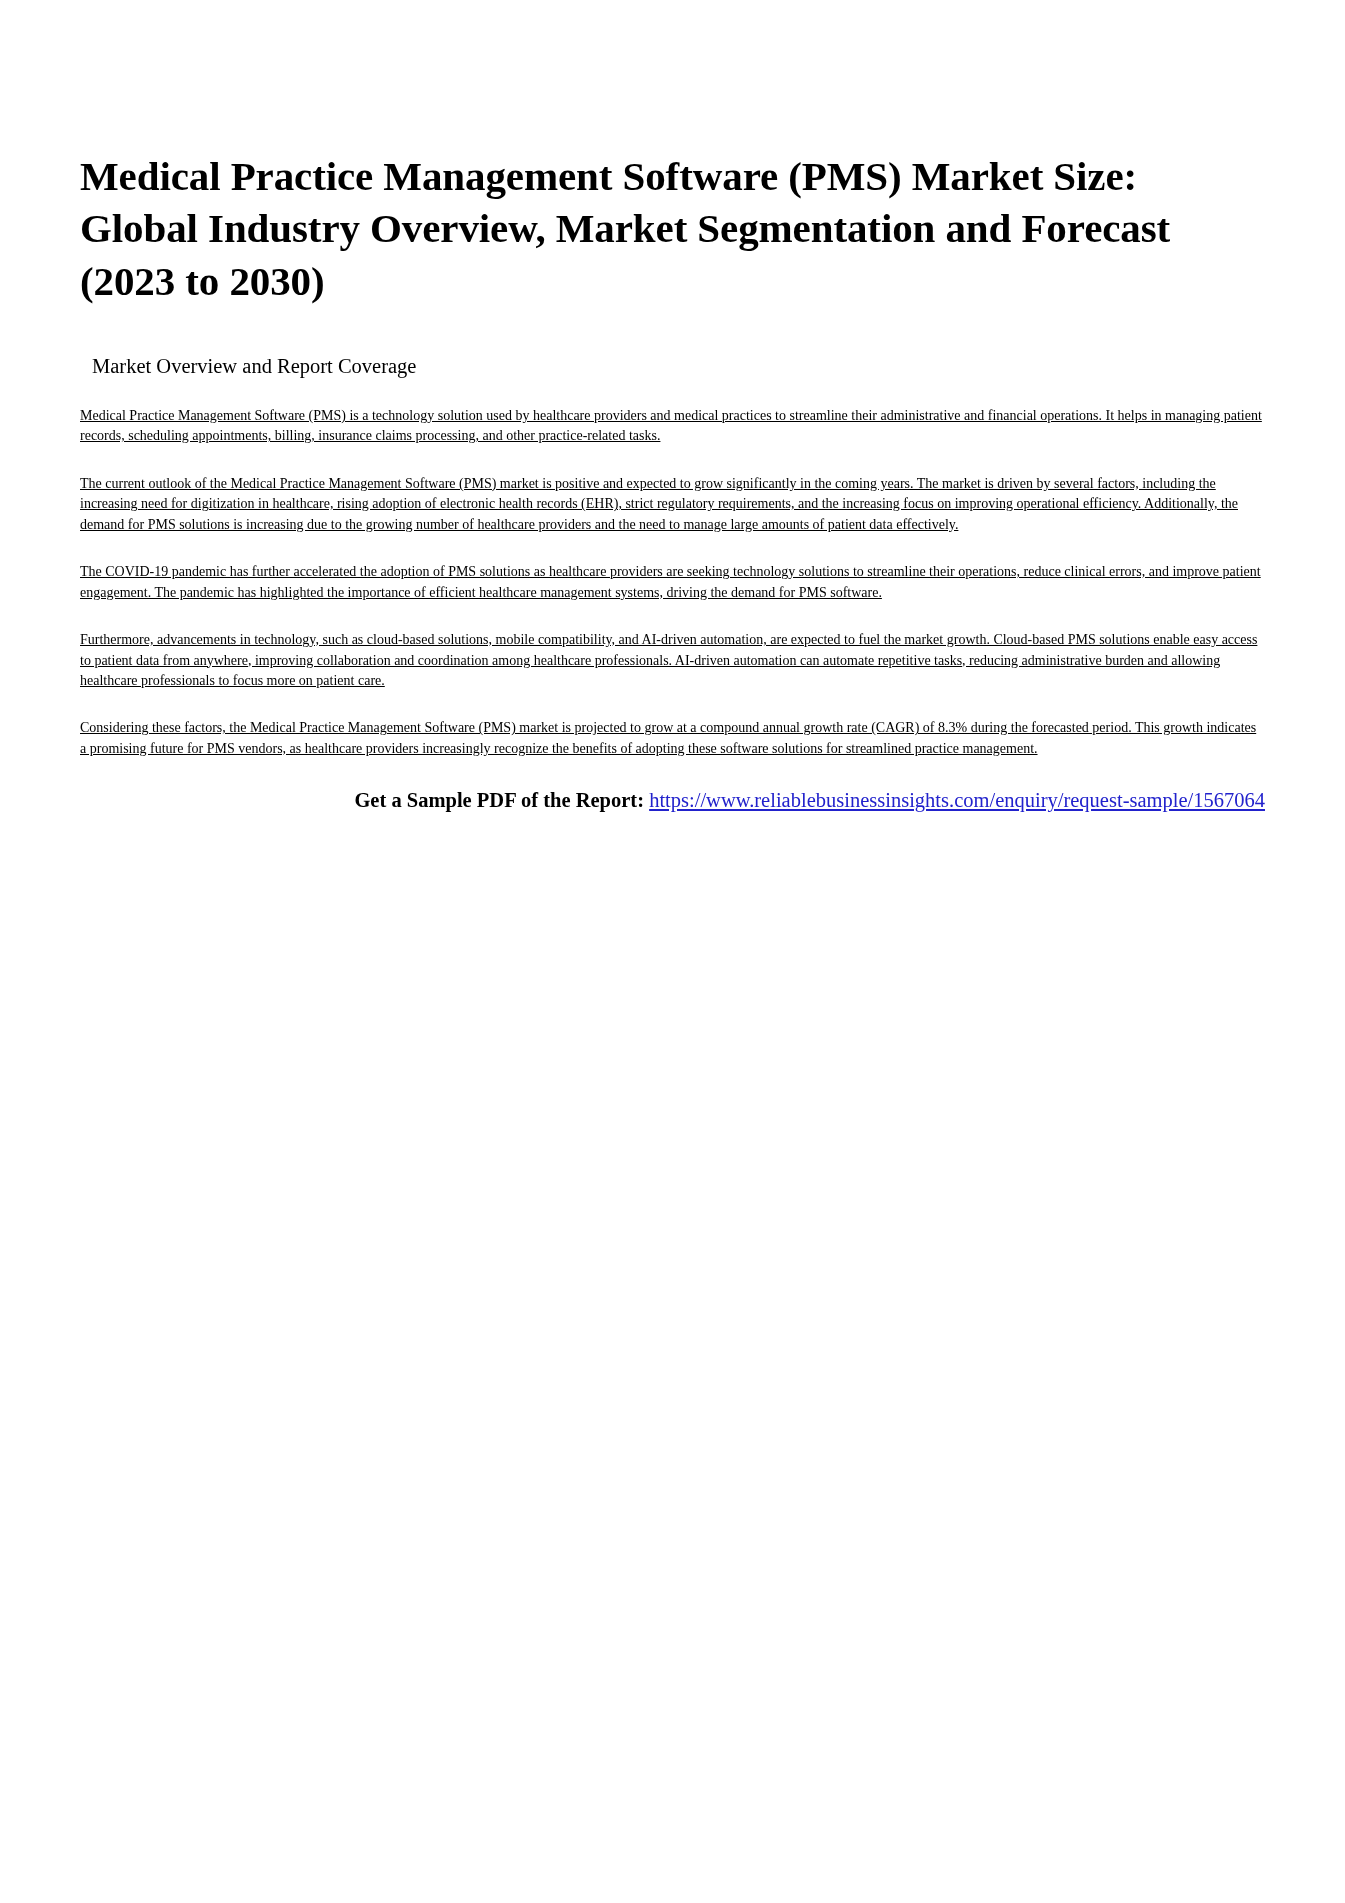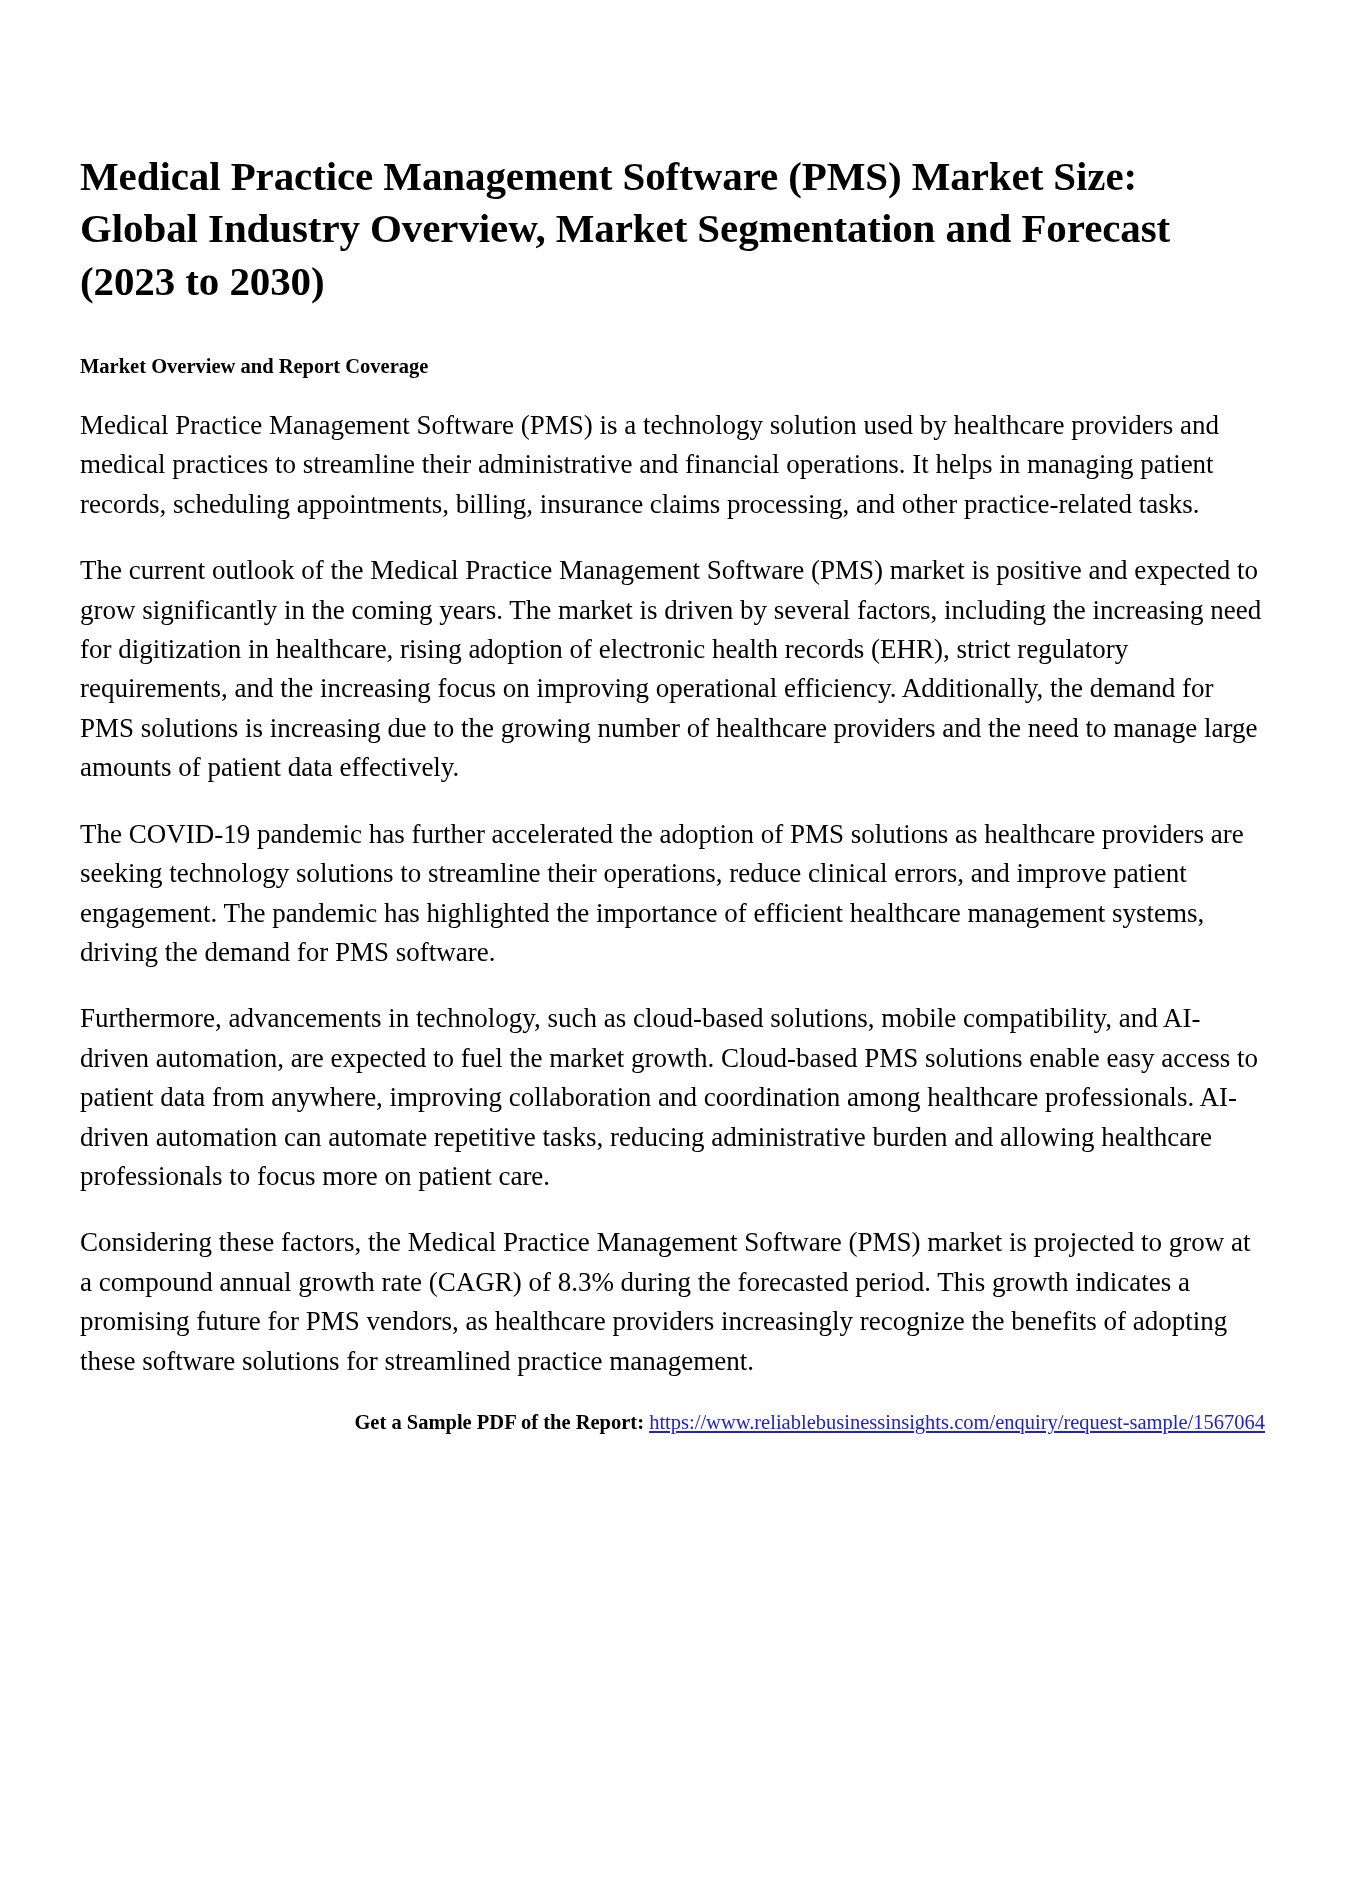--- a/index.html
+++ b/index.html
@@ -33,32 +33,33 @@
     line-height: 1.28;
     font-weight: bold;
     margin: 0 0 46px 0;
     letter-spacing: -0.1px;
     color: #000;
     max-width: 1160px;
   }
 
   h2.section-heading {
     font-size: 20.5px;
-    font-weight: bold;
+    font-weight: normal;
     line-height: 1.3;
-    margin: 0 0 26px 0;
+    margin: 0 0 26px 12px;
     color: #000;
   }
 
   p.body-text {
-    font-size: 27px;
+    font-size: 14px;
     line-height: 1.46;
     margin: 0 0 27px 0;
     color: #000;
     text-align: left;
+    text-decoration: underline;
   }
 
   p.link-para {
     font-size: 20.5px;
     line-height: 1.46;
     margin: 0 0 27px 0;
     text-align: right;
   }
   p.link-para .lead {
     font-weight: bold;

